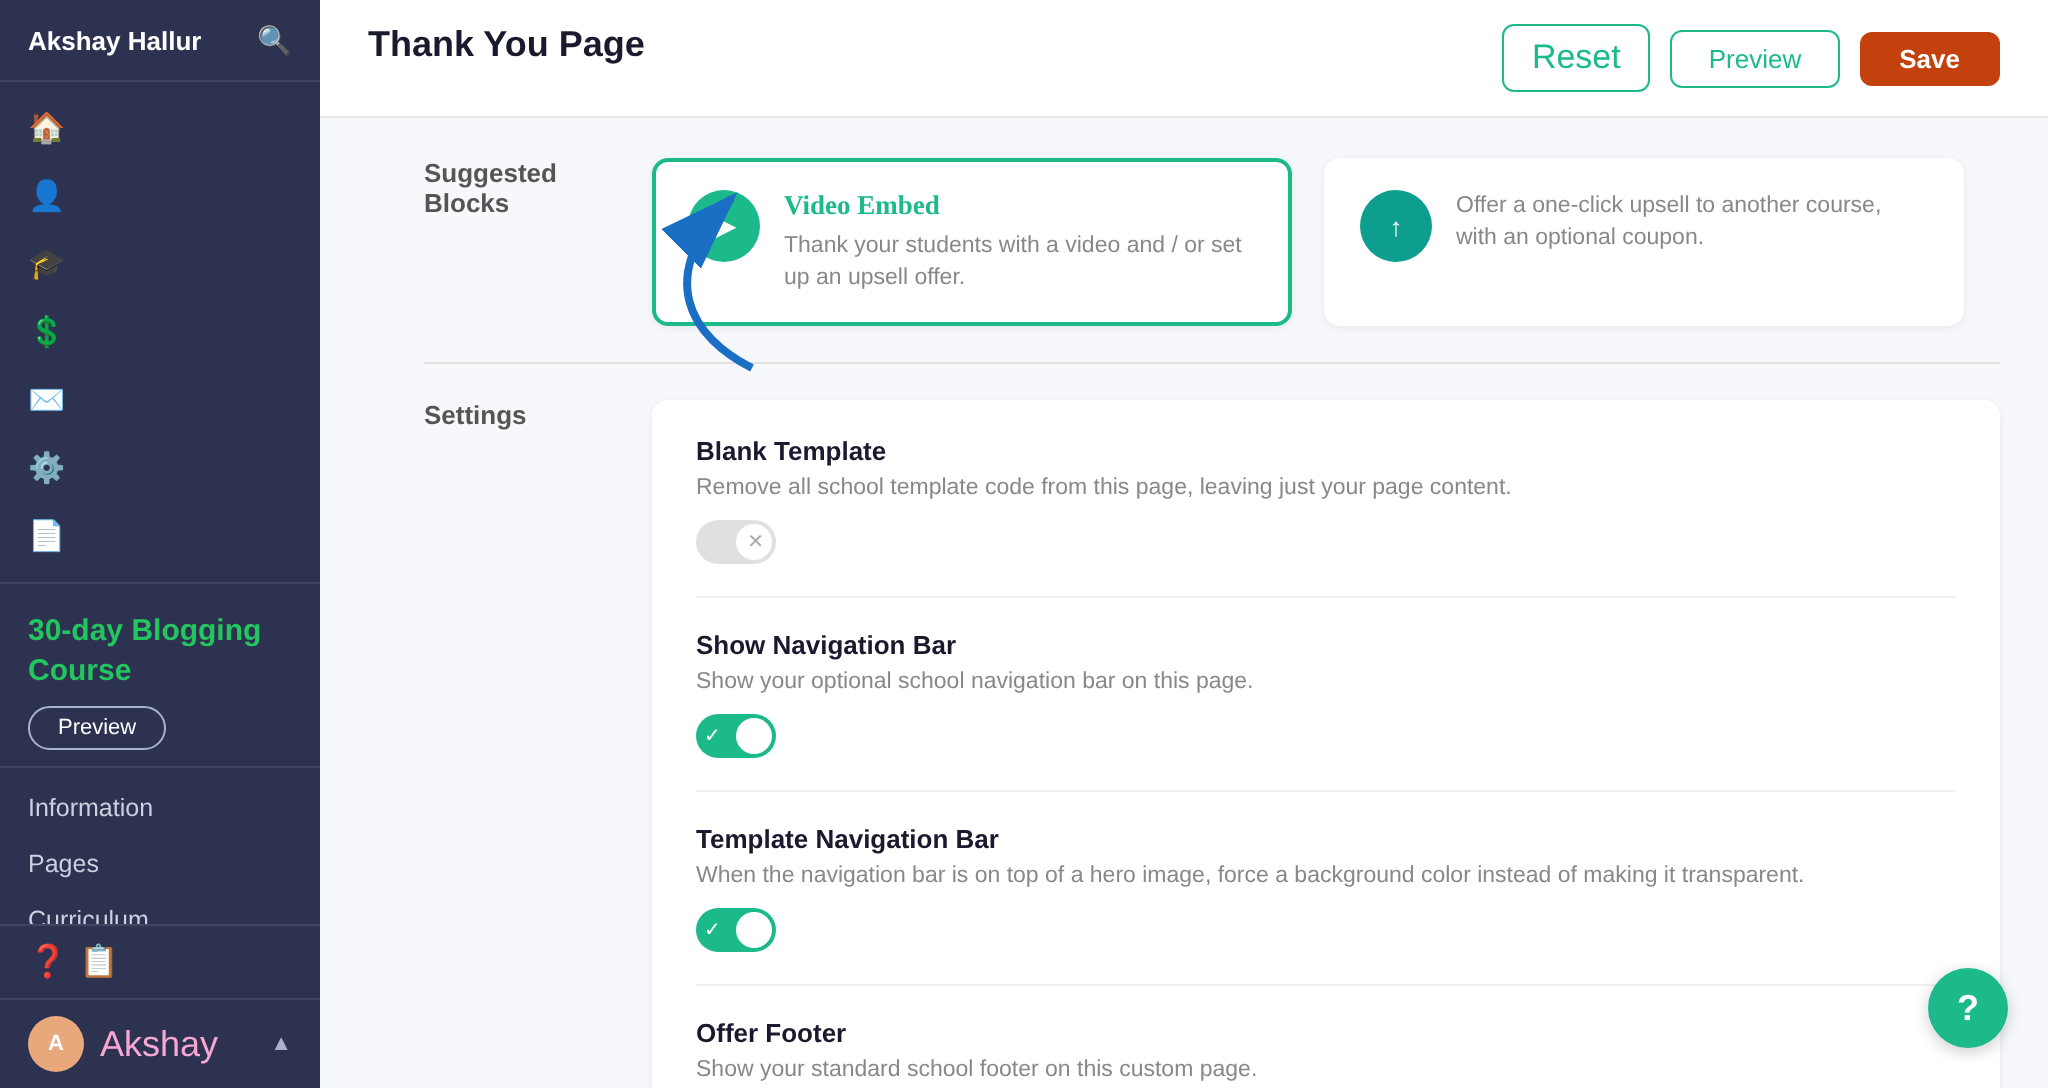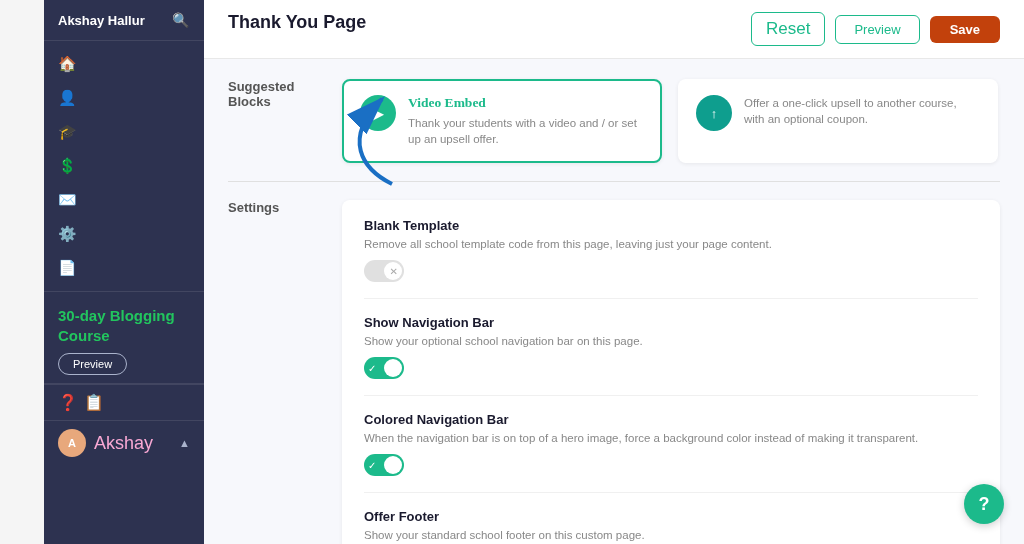--- a/index.html
+++ b/index.html
@@ -8,21 +8,20 @@
     
     .sidebar {
       width: 160px;
       min-width: 160px;
       background: #2d3250;
       color: #fff;
       display: flex;
       flex-direction: column;
       height: 544px;
       overflow: hidden;
-      margin-left: 44px;
     }
     .sidebar-user {
       display: flex;
       align-items: center;
       gap: 8px;
       padding: 12px 14px;
       border-bottom: 1px solid rgba(255,255,255,0.1);
     }
     .sidebar-icon-row {
       display: flex;
@@ -146,20 +145,21 @@
       padding: 6px 20px;
       cursor: pointer;
       font-weight: 600;
     }
 
     
     .content-area {
       flex: 1;
       overflow-y: auto;
       padding: 20px 24px;
+      margin-left: 28px;
     }
 
     .section-label {
       font-size: 13px;
       font-weight: 700;
       color: #555;
       margin-bottom: 12px;
     }
     .block-card {
       background: #fff;
@@ -330,20 +330,32 @@
     <div class="sidebar-icon-row">
       <span style="font-size:15px;">📄</span>
     </div>
   </div>
 
   <div class="course-section">
     <div class="course-title">30-day Blogging Course</div>
     <button class="preview-btn">Preview</button>
   </div>
 
+  <div class="sidebar-nav">
+    <div class="sidebar-nav-item">
+      <span>Information</span>
+    </div>
+    <div class="sidebar-nav-item">
+      <span>Pages</span>
+    </div>
+    <div class="sidebar-nav-item">
+      <span>Curriculum</span>
+    </div>
+
+  </div>
 
   <div style="padding:8px 14px;border-top:1px solid rgba(255,255,255,0.1);display:flex;align-items:center;gap:6px;">
     <span style="color:#aab3cc;font-size:16px;cursor:pointer;">❓</span>
     <span style="color:#aab3cc;font-size:16px;cursor:pointer;">📋</span>
   </div>
 
   <div style="padding:8px 14px;border-top:1px solid rgba(255,255,255,0.1);display:flex;align-items:center;gap:8px;">
     <div class="avatar-circle">A</div>
     <span class="sidebar-footer-name">Akshay</span>
     <span class="chevron-up">▲</span>
@@ -421,21 +433,21 @@
           <div class="setting-title">Show Navigation Bar</div>
           <div class="setting-desc">Show your optional school navigation bar on this page.</div>
           <div class="setting-content">
             <div class="toggle">
               <span class="toggle-check">✓</span>
             </div>
           </div>
         </div>
 
         <div class="setting-row">
-          <div class="setting-title">Colored Navigation Bar</div>
+          <div class="setting-title">Template Navigation Bar</div>
           <div class="setting-desc">When the navigation bar is on top of a hero image, force a background color instead of making it transparent.</div>
           <div class="setting-content">
             <div class="toggle">
               <span class="toggle-check">✓</span>
             </div>
           </div>
         </div>
 
         <div class="setting-row">
           <div class="setting-title">Offer Footer</div>

